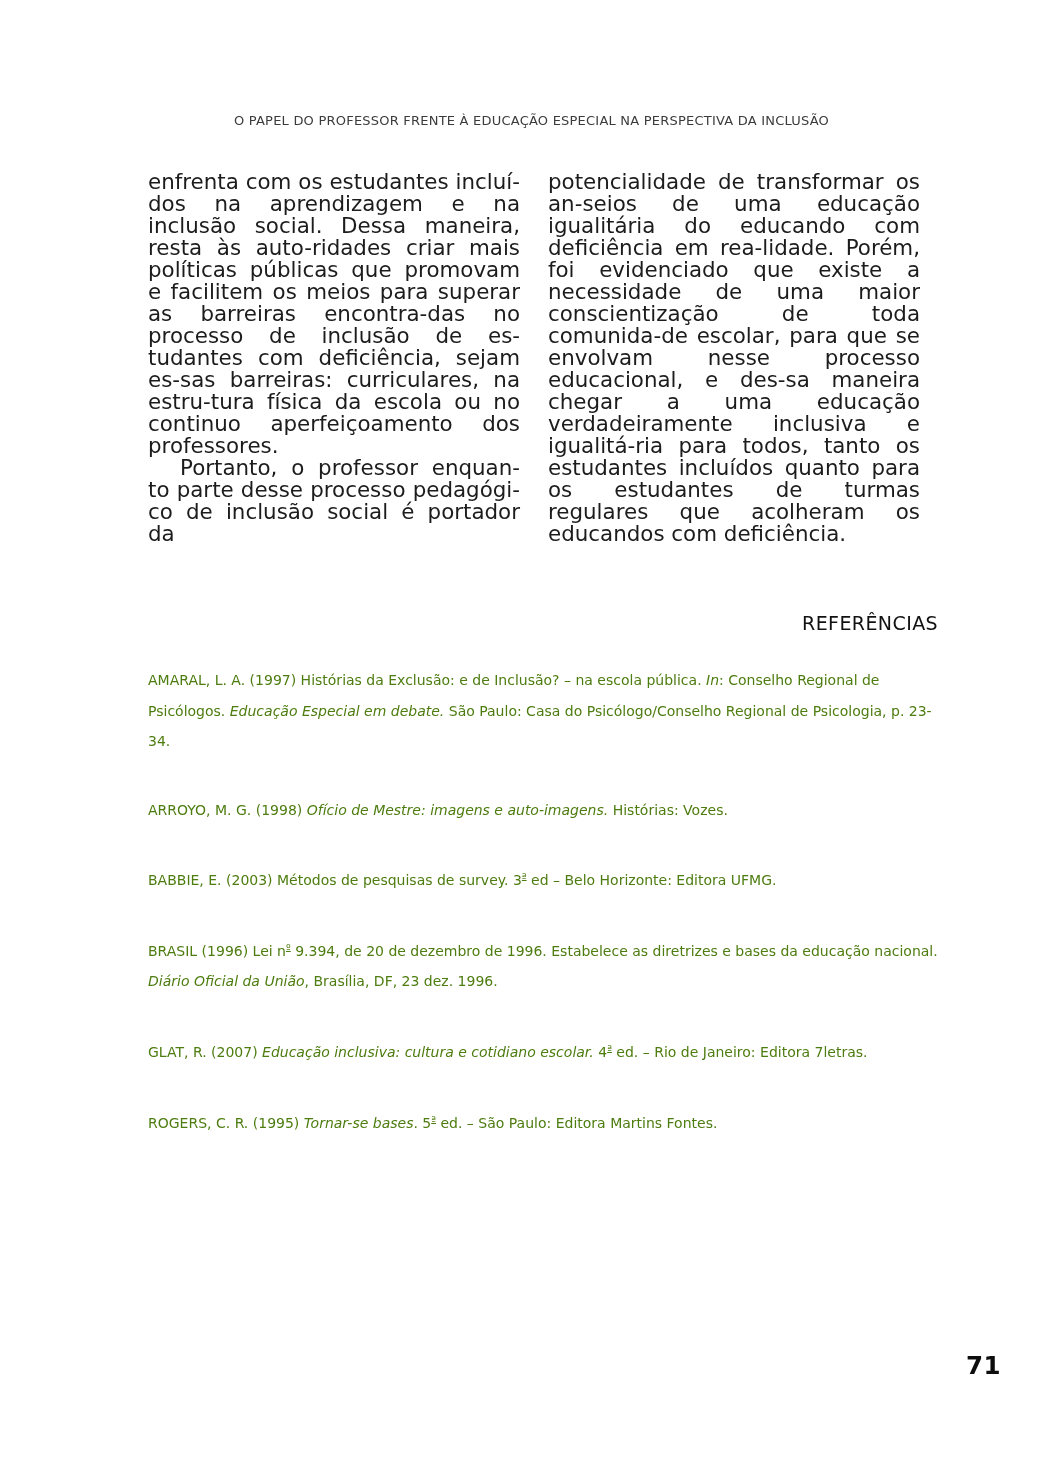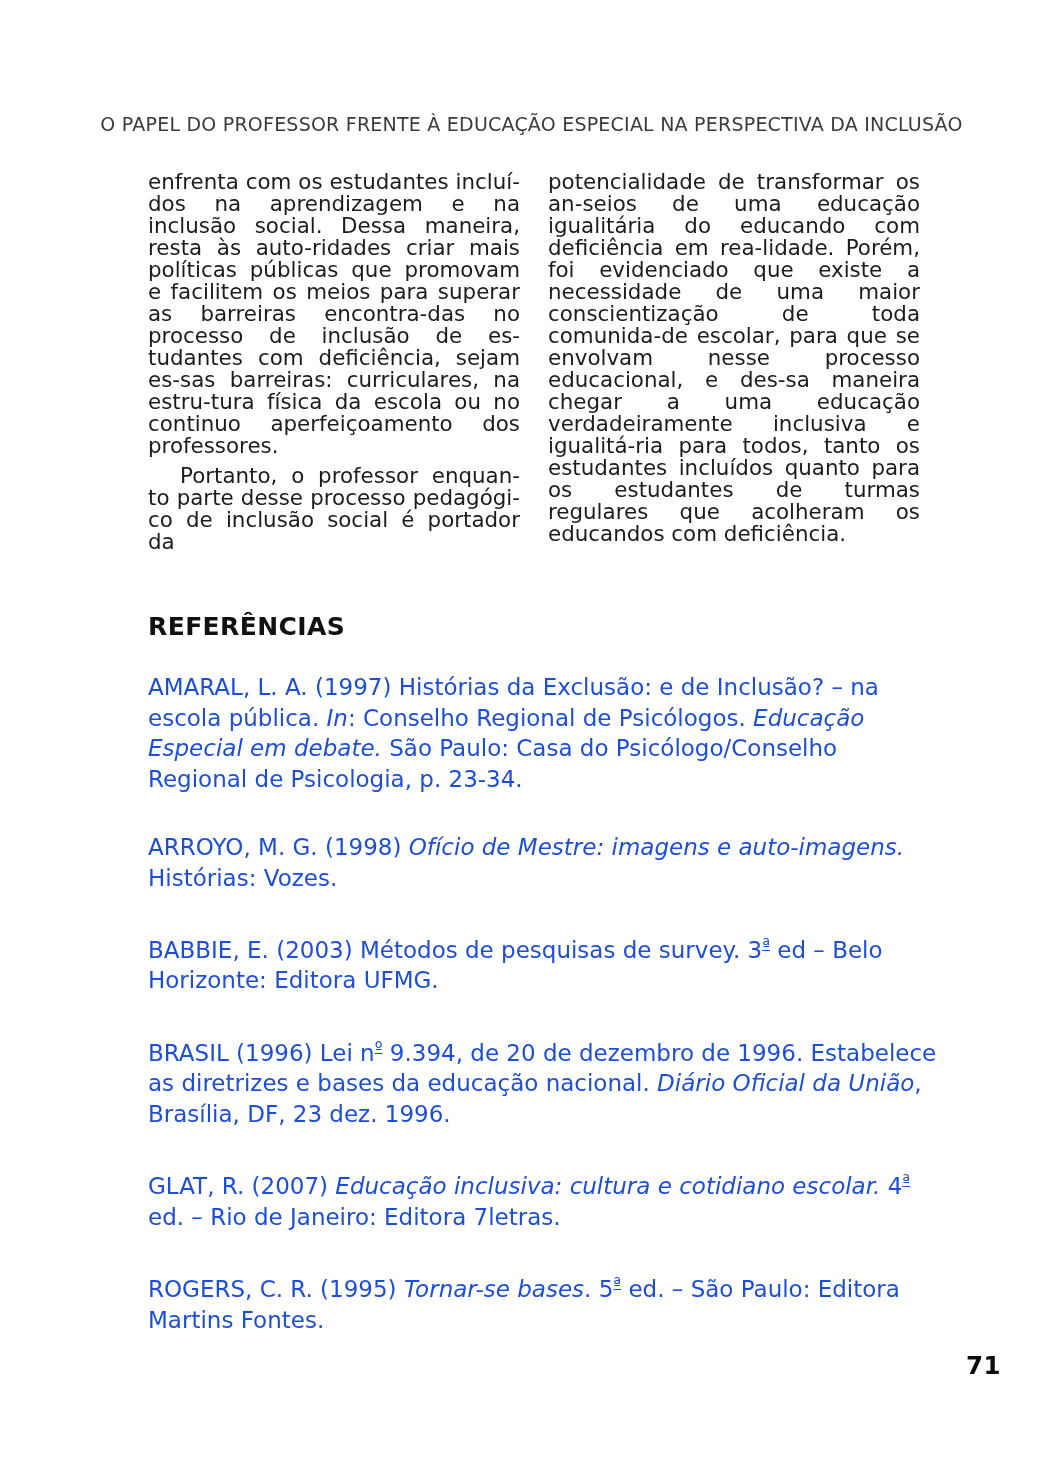--- a/index.html
+++ b/index.html
@@ -22,21 +22,21 @@
   }
 
   
   .running-head {
     position: absolute;
     top: 113px;
     left: 0;
     width: 1063px;
     text-align: center;
     font-family: "DejaVu Sans", sans-serif;
-    font-size: 19px;
+    font-size: 13px;
     letter-spacing: 0.22px;
     color: #3b3b3b;
     font-weight: 400;
     white-space: nowrap;
   }
 
   
   .body-columns {
     position: absolute;
     top: 171px;
@@ -56,43 +56,44 @@
     text-align: justify;
     text-justify: inter-word;
     color: #1c1c1c;
     font-weight: 400;
     hyphens: manual;
   }
   .col p.indent {
     text-indent: 32px;
   }
   .col p + p {
-    margin-top: 8px;
+    margin-top: 0;
   }
 
   
   .references-section {
     position: absolute;
     top: 612px;
     left: 148px;
     width: 790px;
   }
   .ref-heading {
     margin: 0 0 31px 0;
-    font-size: 25px;
-    font-weight: 700;
+    font-size: 19px;
+    font-weight: 400;
     letter-spacing: 0.4px;
     color: #111111;
+    text-align: right;
   }
   .ref-item {
     margin: 0 0 38px 0;
-    font-size: 23px;
+    font-size: 14px;
     line-height: 30.5px;
     text-align: left;
-    color: #1d4ed8;
+    color: #4d7c0f;
     font-weight: 400;
   }
   .ref-item:last-child {
     margin-bottom: 0;
   }
   .ref-item i {
     font-style: italic;
   }
   .ord {
     text-decoration: underline;

